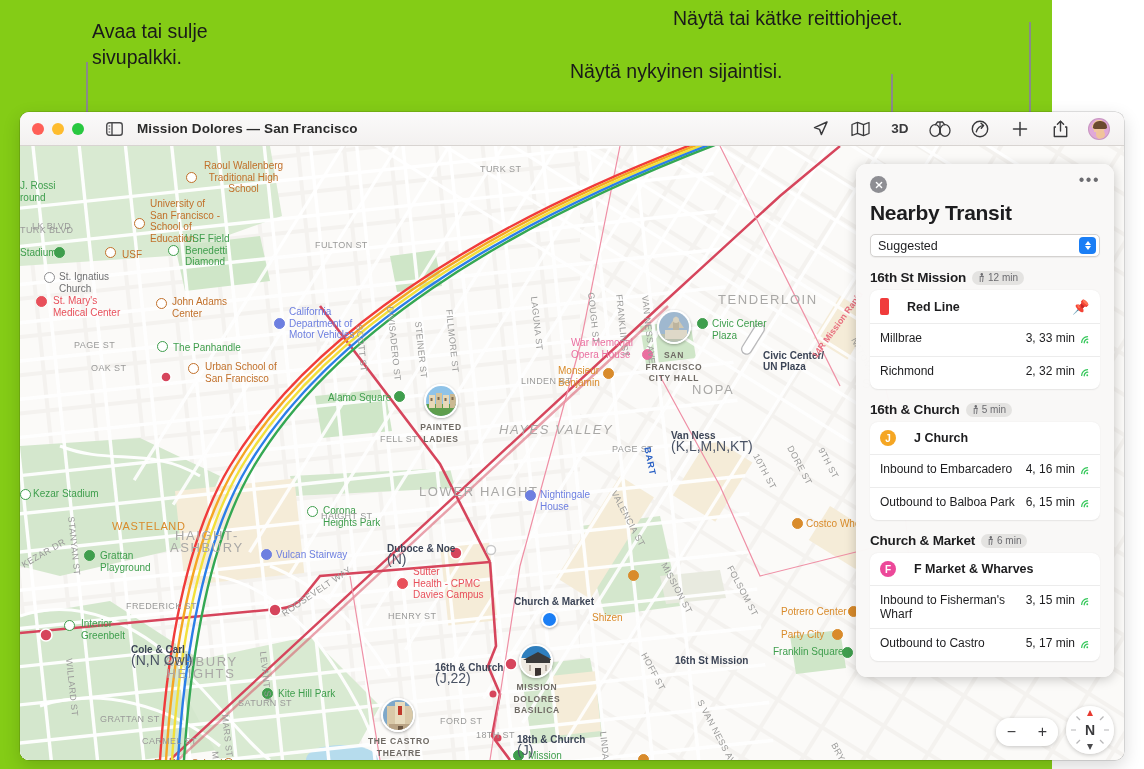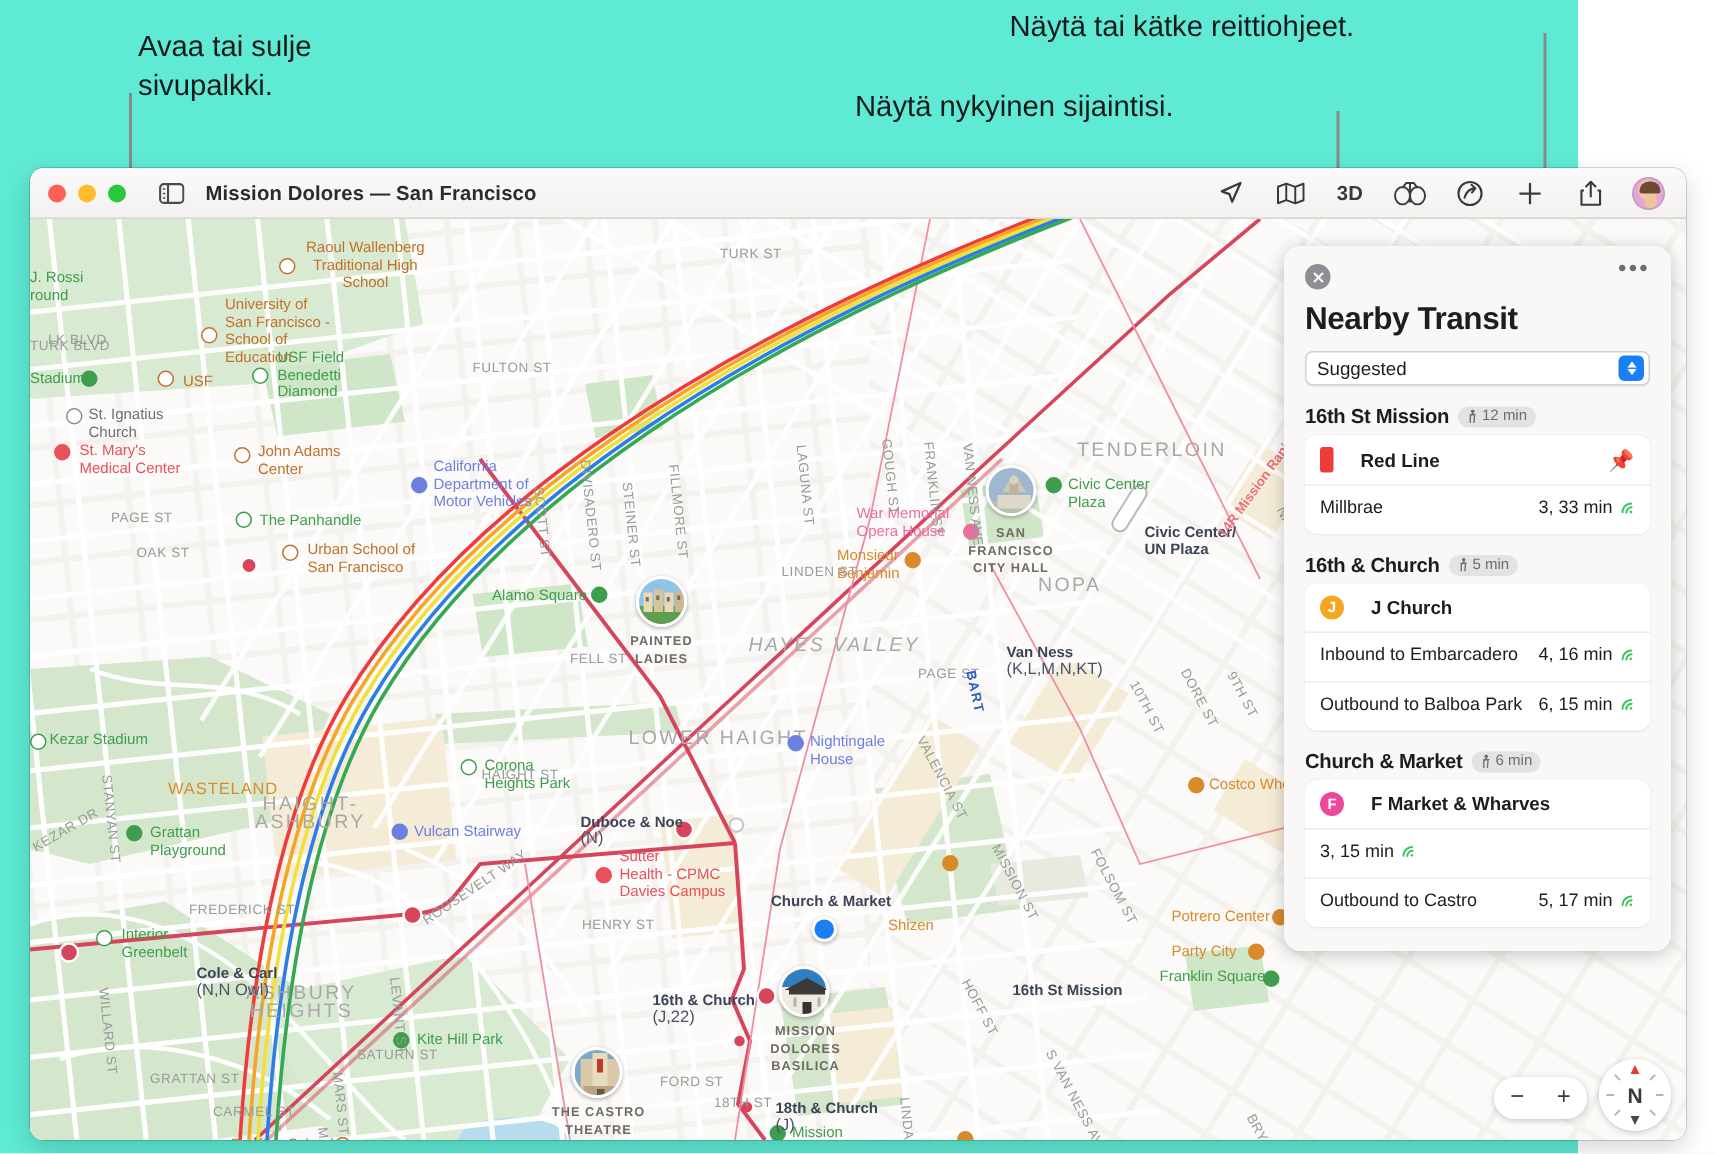--- a/index.html
+++ b/index.html
@@ -3,21 +3,21 @@
 <meta charset="utf-8">
 <style>
   * { box-sizing: border-box; }
   html, body {
     margin: 0; padding: 0;
     width: 1144px; height: 769px;
     background: #ffffff;
     font-family: "Liberation Sans", sans-serif;
     overflow: hidden;
   }
-  #root { position: relative; width: 1052px; height: 769px; background: #5eead4; }
+  #root { position: relative; width: 1052px; height: 769px; background: #84cc16; }
 
   
   .callout { position: absolute; color: #1a1a1a; font-size: 19.5px; line-height: 26px; white-space: pre-line; }
   .callout-line { position: absolute; background: #8a8a8a; width: 1.5px; }
 
   
   #window {
     position: absolute; left: 20px; top: 112px;
     width: 1104px; height: 648px;
     border-radius: 9px; overflow: hidden;
@@ -61,21 +61,21 @@
   #mapcanvas { position:absolute; left:0; top:0; width:1104px; height:614px; }
 
   .mlabel { position: absolute; font-size: 10px; line-height: 11.5px; white-space: pre-line; pointer-events:none; }
   .mlabel.poi { color:#d98b2b; }
   .mlabel.park { color:#3f9e4d; }
   .mlabel.school { color:#c1702a; }
   .mlabel.med { color:#e8505b; }
   .mlabel.gov { color:#6d7fe0; }
   .mlabel.pink { color:#ea6fa0; }
   .mlabel.transit { color:#3c4557; font-weight:bold; }
-  .mlabel.transit .sub { font-weight: normal; font-size:11px; display:block; color:#4a5365;}
+  .mlabel.transit .sub { font-weight: normal; font-size:14px; display:block; color:#4a5365;}
   .mlabel.street { color:#9a9a99; font-size:9px; letter-spacing:0.4px; }
   .mlabel.hood { color:#a9a8a6; font-size:13px; letter-spacing:1.6px; text-align:center; }
   .mlabel.marker-cap { color:#6f6a64; font-size:8.5px; letter-spacing:0.7px; text-align:center; font-weight:bold;}
   .mlabel.bart { color:#2b61c4; font-size:9px; font-weight:bold; letter-spacing:1px; }
   .poi-ico {
     position:absolute; width:11px; height:11px; border-radius:50%;
     border:1.6px solid currentColor; background:#fff;
   }
   .poi-ico.filled { background: currentColor; border-color: currentColor; }
 
@@ -749,20 +749,33 @@
               <svg width="11" height="11" viewBox="0 0 11 11">
                 <g fill="none" stroke="#34c759" stroke-width="1.3" stroke-linecap="round" transform="rotate(-45 5.5 5.5)">
                   <path d="M5.5 9.8 L5.5 9.8"></path>
                   <circle cx="5.5" cy="9.4" r="0.9" fill="#34c759" stroke="none"></circle>
                   <path d="M3 7.6 A3.5 3.5 0 0 1 8 7.6"></path>
                   <path d="M1.4 5.6 A5.8 5.8 0 0 1 9.6 5.6"></path>
                 </g>
               </svg>
             </span>
           </div>
+          <div class="dest-row">
+            <span class="dest-name">Richmond</span>
+            <span class="dest-time">2, 32 min</span>
+            <span class="wifi">
+              <svg width="11" height="11" viewBox="0 0 11 11">
+                <g fill="none" stroke="#34c759" stroke-width="1.3" stroke-linecap="round" transform="rotate(-45 5.5 5.5)">
+                  <circle cx="5.5" cy="9.4" r="0.9" fill="#34c759" stroke="none"></circle>
+                  <path d="M3 7.6 A3.5 3.5 0 0 1 8 7.6"></path>
+                  <path d="M1.4 5.6 A5.8 5.8 0 0 1 9.6 5.6"></path>
+                </g>
+              </svg>
+            </span>
+          </div>
         </div>
 
         <div class="stop-head">
           <span class="stop-name">16th &amp; Church</span>
           <span class="walk-pill">
             <svg width="7" height="9" viewBox="0 0 7 9">
               <circle cx="3.8" cy="1.2" r="1.2" fill="#6c6c70"></circle>
               <path d="M3.8 2.6 L2.2 4.6 L2.2 8.6 M3.8 2.6 L5 4.6 L4.6 8.6 M2 3.6 L5.6 3.4" stroke="#6c6c70" stroke-width="0.9" fill="none" stroke-linecap="round"></path>
             </svg>
             <span>5 min</span>
@@ -810,20 +823,21 @@
             </svg>
             <span>6 min</span>
           </span>
         </div>
         <div class="group">
           <div class="line-row">
             <span class="badge-rd" style="background:#ec4899;">F</span>
             <span class="line-name">F Market &amp; Wharves</span>
           </div>
           <div class="dest-row">
+            <span class="dest-name">Inbound to Fisherman's Wharf</span>
             <span class="dest-time">3, 15 min</span>
             <span class="wifi">
               <svg width="11" height="11" viewBox="0 0 11 11">
                 <g fill="none" stroke="#34c759" stroke-width="1.3" stroke-linecap="round" transform="rotate(-45 5.5 5.5)">
                   <circle cx="5.5" cy="9.4" r="0.9" fill="#34c759" stroke="none"></circle>
                   <path d="M3 7.6 A3.5 3.5 0 0 1 8 7.6"></path>
                   <path d="M1.4 5.6 A5.8 5.8 0 0 1 9.6 5.6"></path>
                 </g>
               </svg>
             </span>

